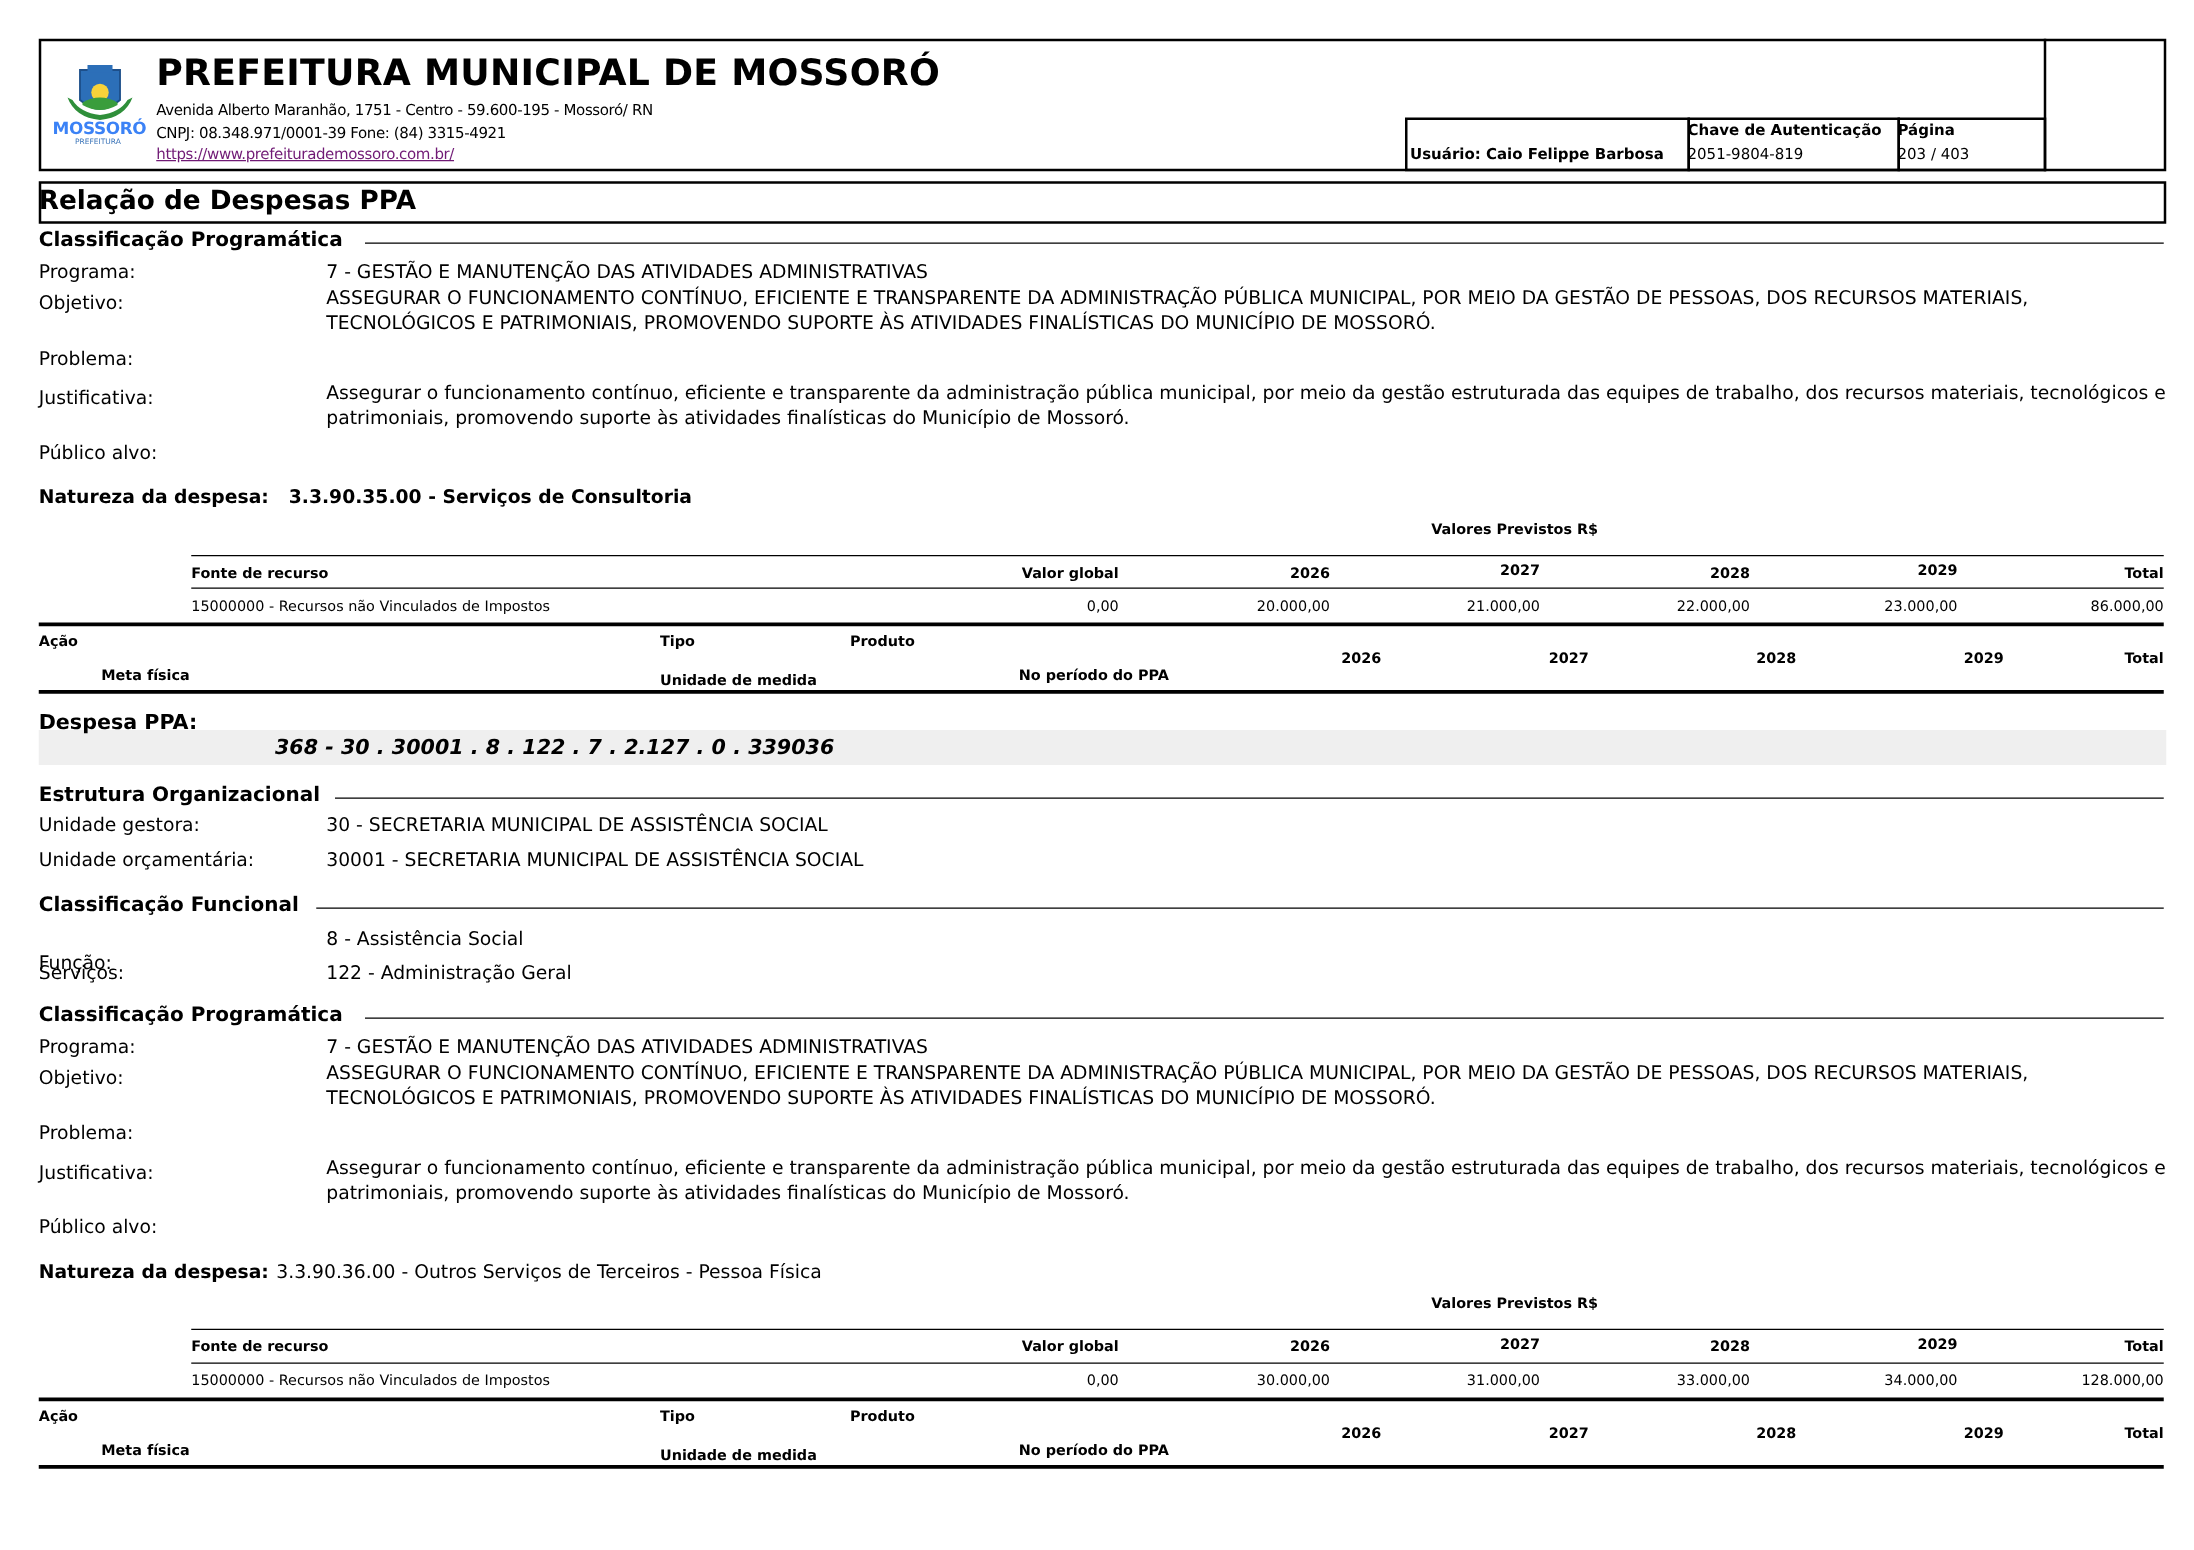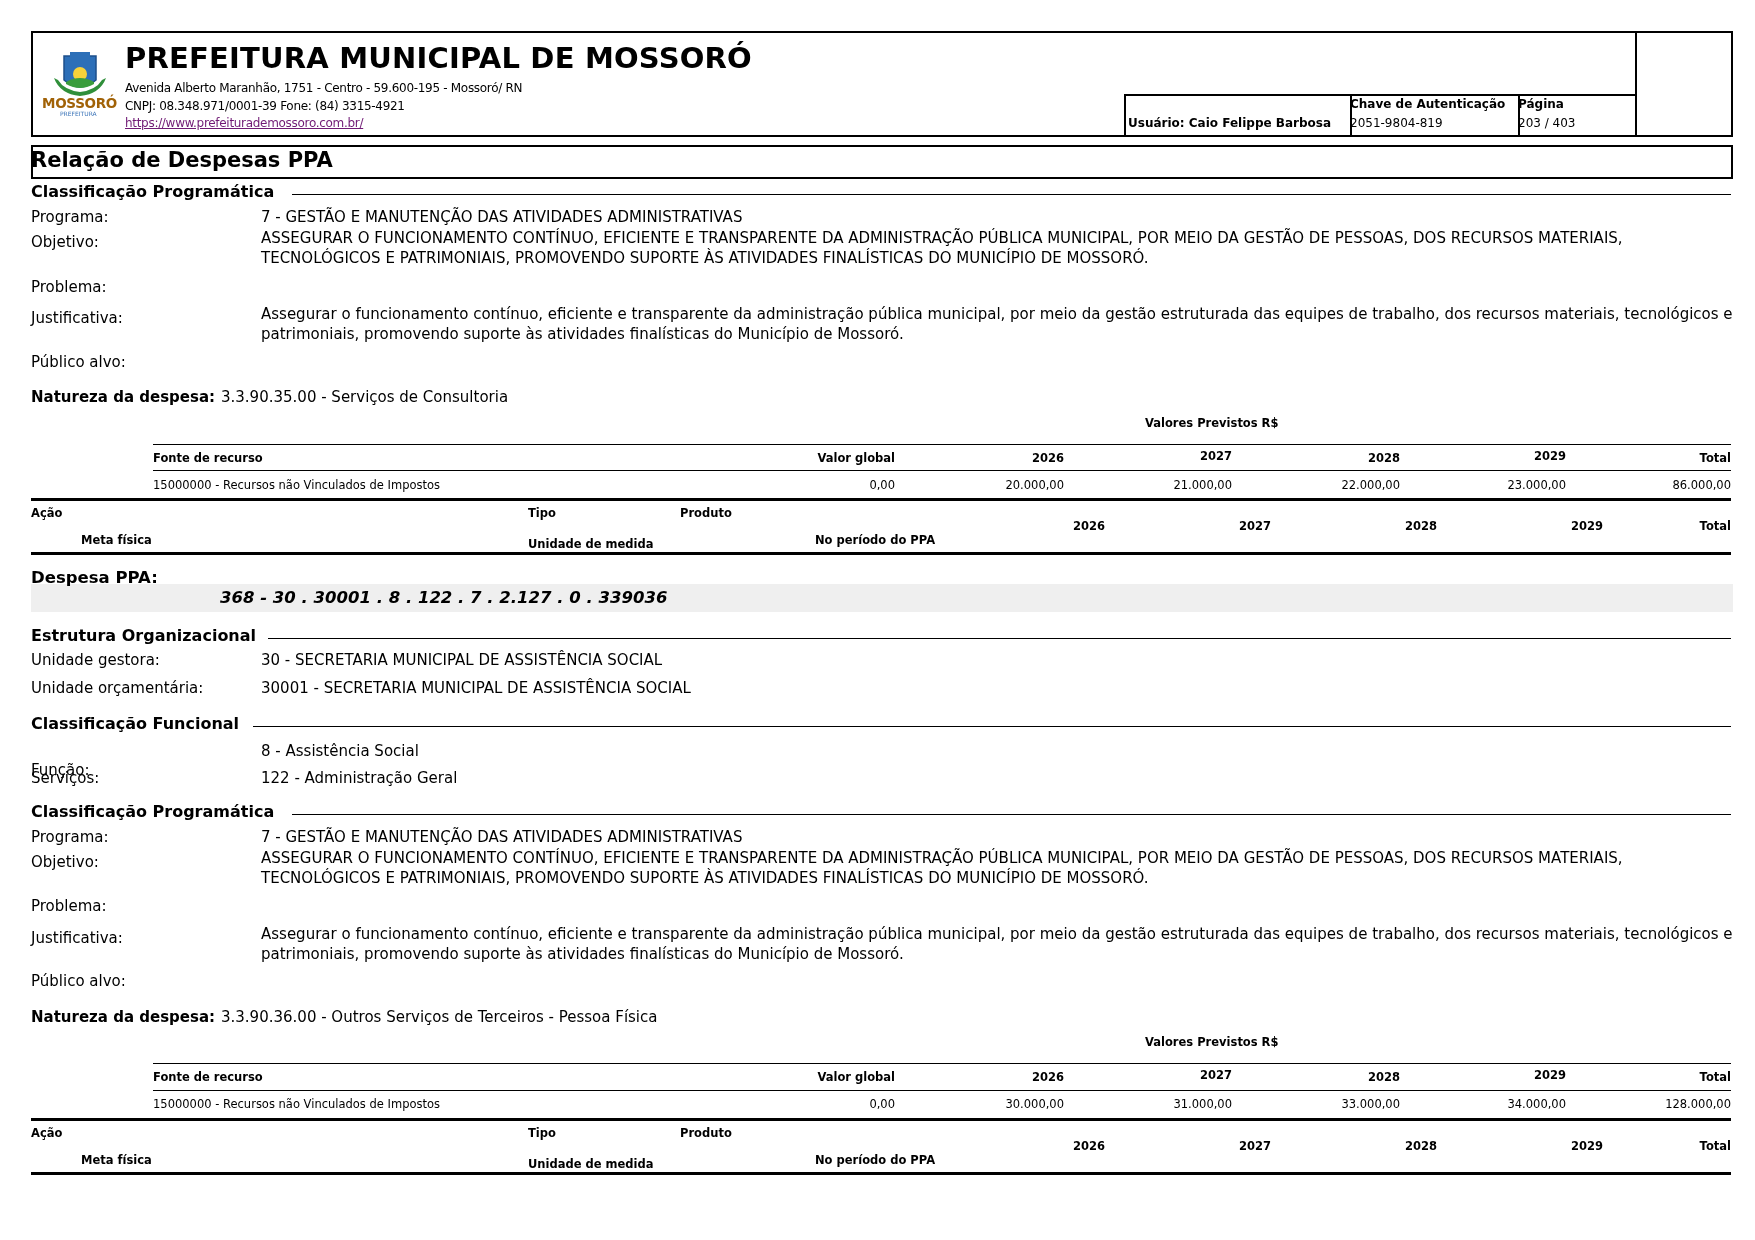--- a/index.html
+++ b/index.html
@@ -26,21 +26,21 @@
 <div class="abs" style="left:1635px;top:31px;width:0;height:106px;border-left:2px solid #000;"></div>
 
 <div class="abs" style="left:40px;top:50px;width:80px;height:66px;">
   <svg width="80" height="50" viewBox="0 0 80 50" style="position:absolute;left:0;top:0;">
     <path d="M24 6 L56 6 L56 30 Q40 44 24 30 Z" fill="#2c6fb8" stroke="#1d4f8a" stroke-width="1.5"></path>
     <circle cx="40" cy="24" r="7" fill="#f7d23a"></circle>
     <path d="M26 32 Q40 24 54 32 L54 34 Q40 42 26 34 Z" fill="#3a9d3c"></path>
     <path d="M14 28 Q20 44 40 46 Q60 44 66 28 L62 30 Q56 40 40 42 Q24 40 18 30 Z" fill="#2f8f3a"></path>
     <rect x="30" y="2" width="20" height="6" fill="#2c6fb8"></rect>
   </svg>
-  <div class="abs b" style="left:2px;top:45px;font-size:13.5px;color:#a16207;letter-spacing:-0.3px;">MOSSORÓ</div>
+  <div class="abs b" style="left:2px;top:45px;font-size:13.5px;color:#3b82f6;letter-spacing:-0.3px;">MOSSORÓ</div>
   <div class="abs" style="left:20px;top:60px;font-size:6px;color:#3b74b8;">PREFEITURA</div>
 </div>
 
 <div class="abs b" style="left:125px;top:41px;font-size:29px;letter-spacing:0.2px;">PREFEITURA MUNICIPAL DE MOSSORÓ</div>
 <div class="abs f12 narrow" style="left:125px;top:81px;">Avenida Alberto Maranhão, 1751 - Centro - 59.600-195 - Mossoró/ RN</div>
 <div class="abs f12 narrow" style="left:125px;top:99px;">CNPJ: 08.348.971/0001-39 Fone: (84) 3315-4921</div>
 <a class="abs f12 narrow" style="left:125px;top:116px;color:#701a75;text-decoration:underline;">https://www.prefeiturademossoro.com.br/</a>
 
 <div class="box" style="left:1124px;top:94px;width:228px;height:43px;"></div>
 <div class="abs b f12" style="left:1128px;top:116px;">Usuário: Caio Felippe Barbosa</div>
@@ -64,21 +64,21 @@
 <div class="abs f15" style="left:31px;top:233px;">Objetivo:</div>
 <div class="abs f15" style="left:261px;top:229px;">ASSEGURAR O FUNCIONAMENTO CONTÍNUO, EFICIENTE E TRANSPARENTE DA ADMINISTRAÇÃO PÚBLICA MUNICIPAL, POR MEIO DA GESTÃO DE PESSOAS, DOS RECURSOS MATERIAIS,</div>
 <div class="abs f15" style="left:261px;top:249px;">TECNOLÓGICOS E PATRIMONIAIS, PROMOVENDO SUPORTE ÀS ATIVIDADES FINALÍSTICAS DO MUNICÍPIO DE MOSSORÓ.</div>
 <div class="abs f15" style="left:31px;top:278px;">Problema:</div>
 <div class="abs f15" style="left:31px;top:309px;">Justificativa:</div>
 <div class="abs f15" style="left:261px;top:305px;">Assegurar o funcionamento contínuo, eficiente e transparente da administração pública municipal, por meio da gestão estruturada das equipes de trabalho, dos recursos materiais, tecnológicos e</div>
 <div class="abs f15" style="left:261px;top:325px;">patrimoniais, promovendo suporte às atividades finalísticas do Município de Mossoró.</div>
 <div class="abs f15" style="left:31px;top:353px;">Público alvo:</div>
 
 <div class="abs b f15" style="left:31px;top:388px;">Natureza da despesa:</div>
-<div class="abs f15" style="left:221px;top:388px;">3.3.90.35.00 - Serviços de Consultoria</div>
+<div class="abs f15" style="left:231px;top:388px;font-weight:bold;">3.3.90.35.00 - Serviços de Consultoria</div>
 
 <div class="abs b f11 c" style="left:1145px;top:416px;width:200px;">Valores Previstos R$</div>
 <div class="hline thin" style="left:153px;top:444px;width:1578px;"></div>
 <div class="abs b f11" style="left:153px;top:451px;">Fonte de recurso</div>
 <div class="abs b f11 r" style="left:780px;top:451px;width:115px;">Valor global</div>
 <div class="abs b f11 r" style="left:960px;top:451px;width:104px;">2026</div>
 <div class="abs b f11 r" style="left:1128px;top:449px;width:104px;">2027</div>
 <div class="abs b f11 r" style="left:1296px;top:451px;width:104px;">2028</div>
 <div class="abs b f11 r" style="left:1462px;top:449px;width:104px;">2029</div>
 <div class="abs b f11 r" style="left:1600px;top:451px;width:131px;">Total</div>

